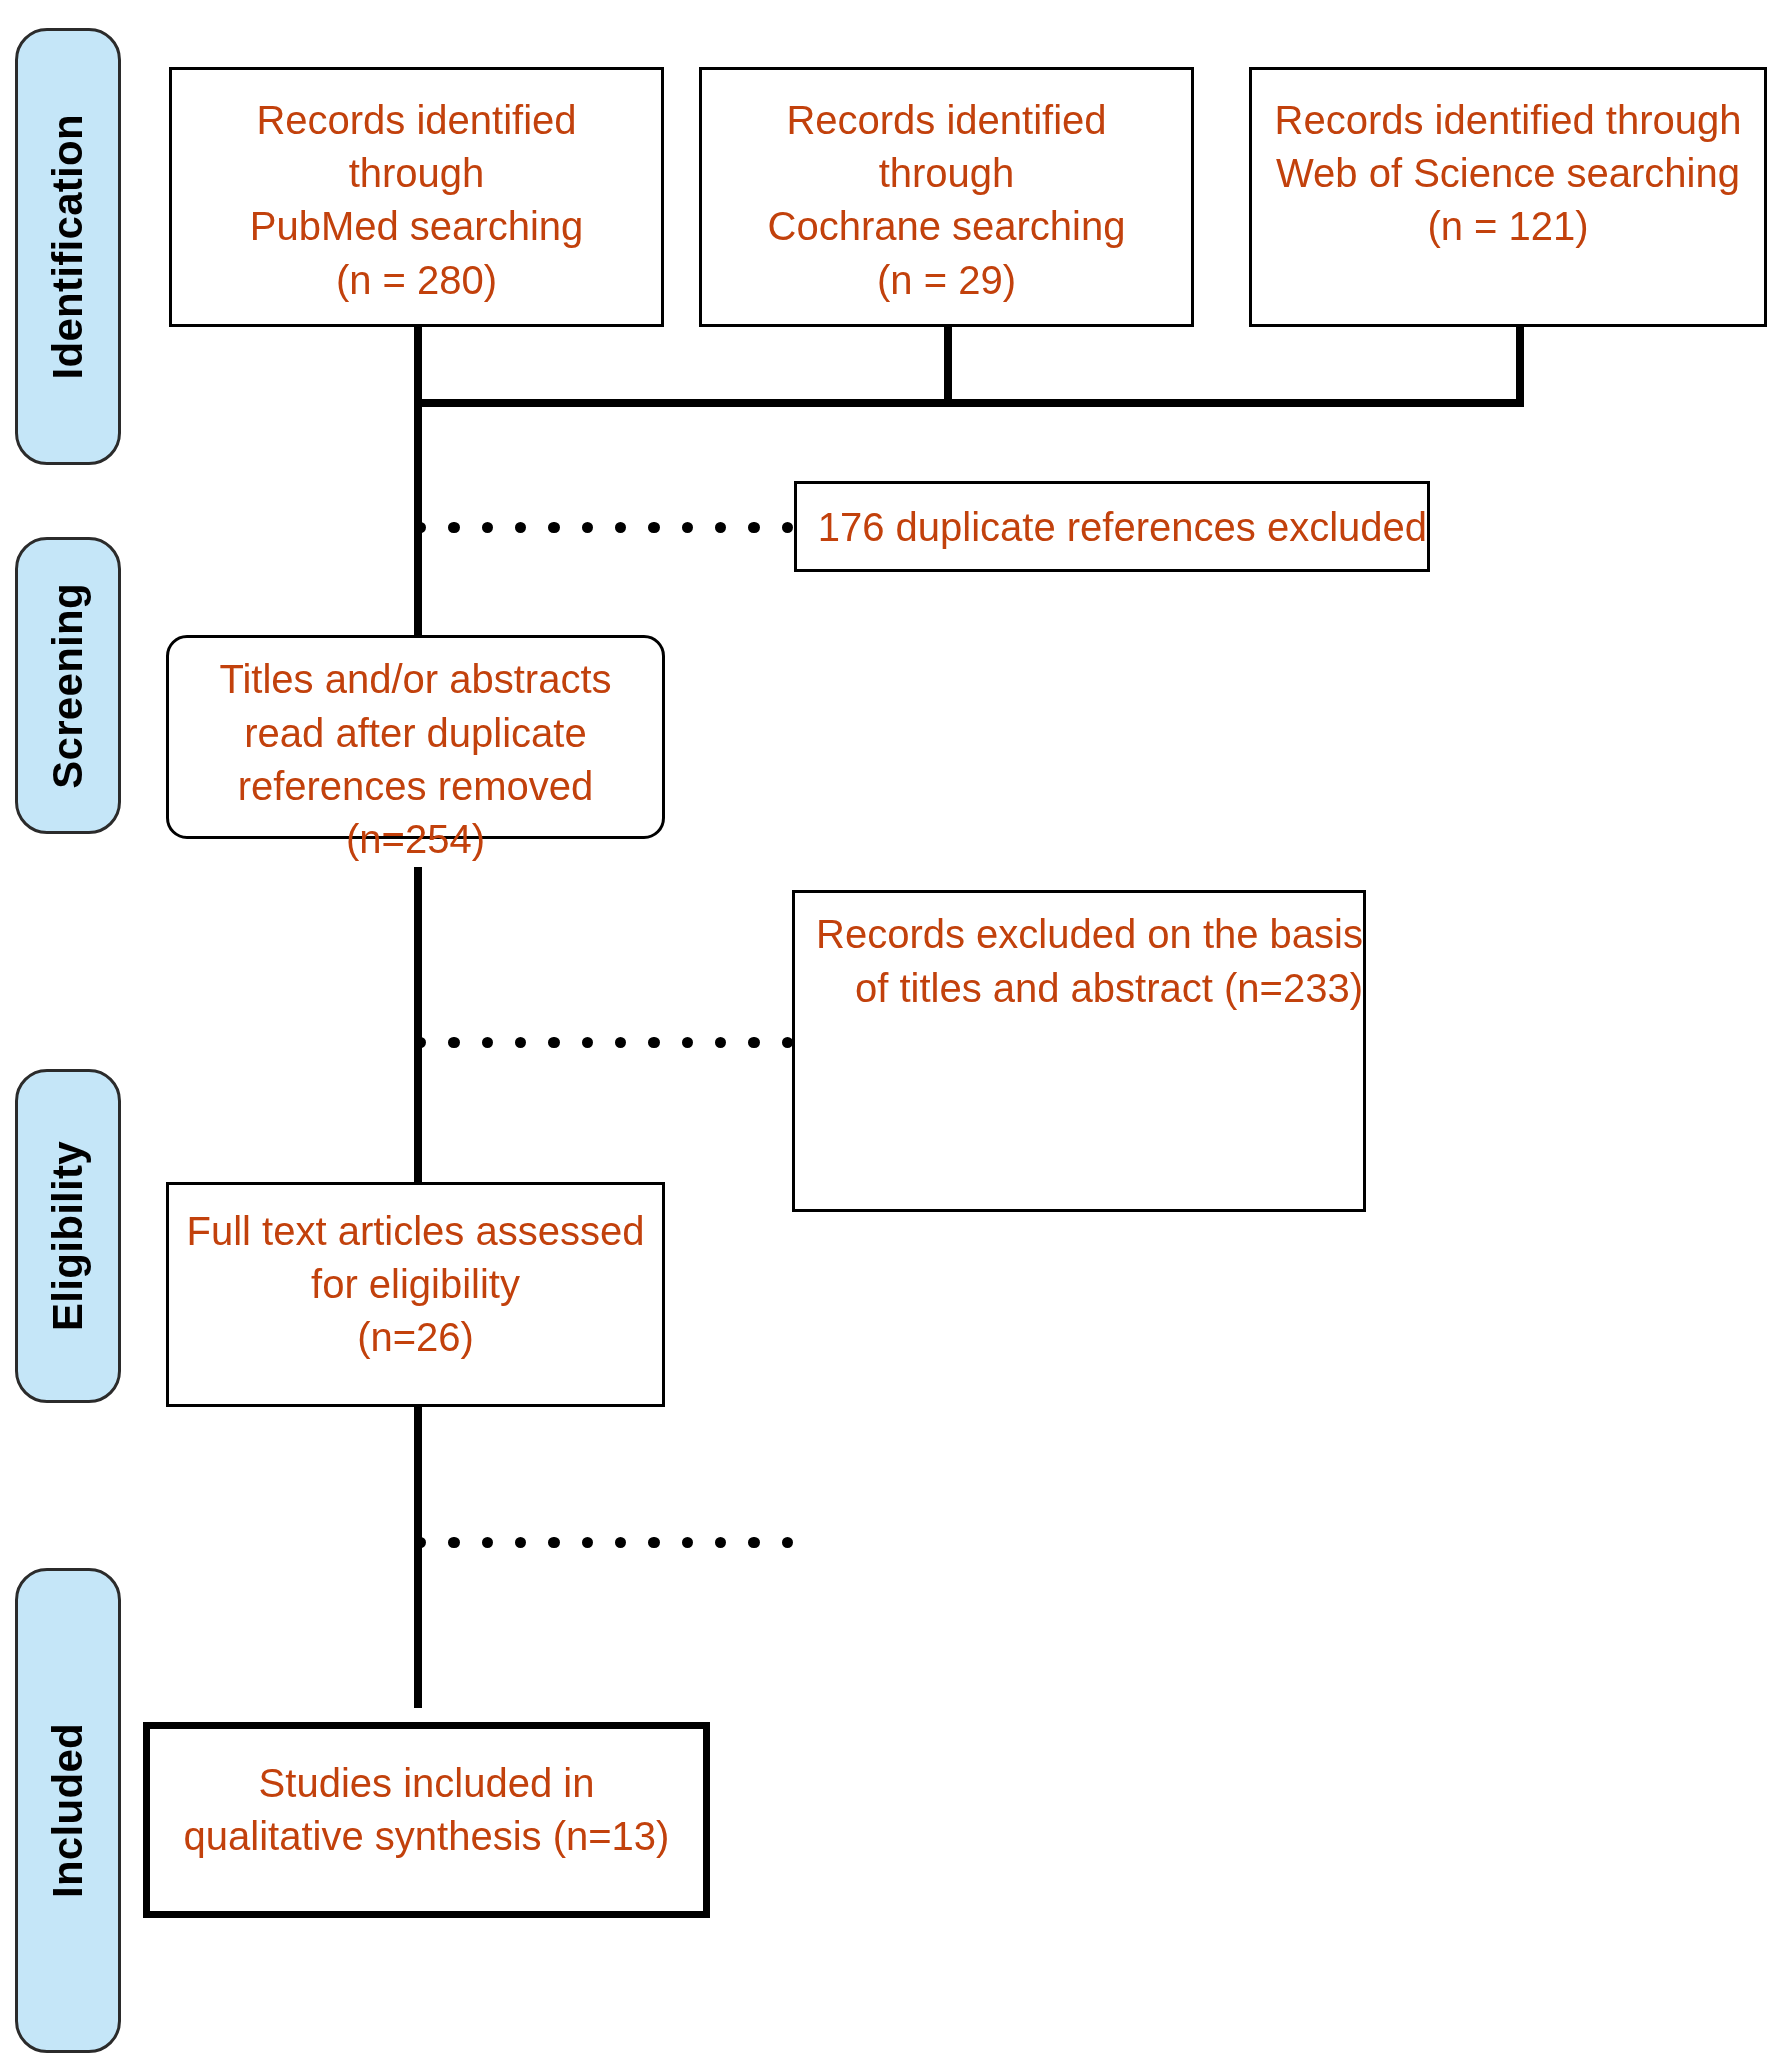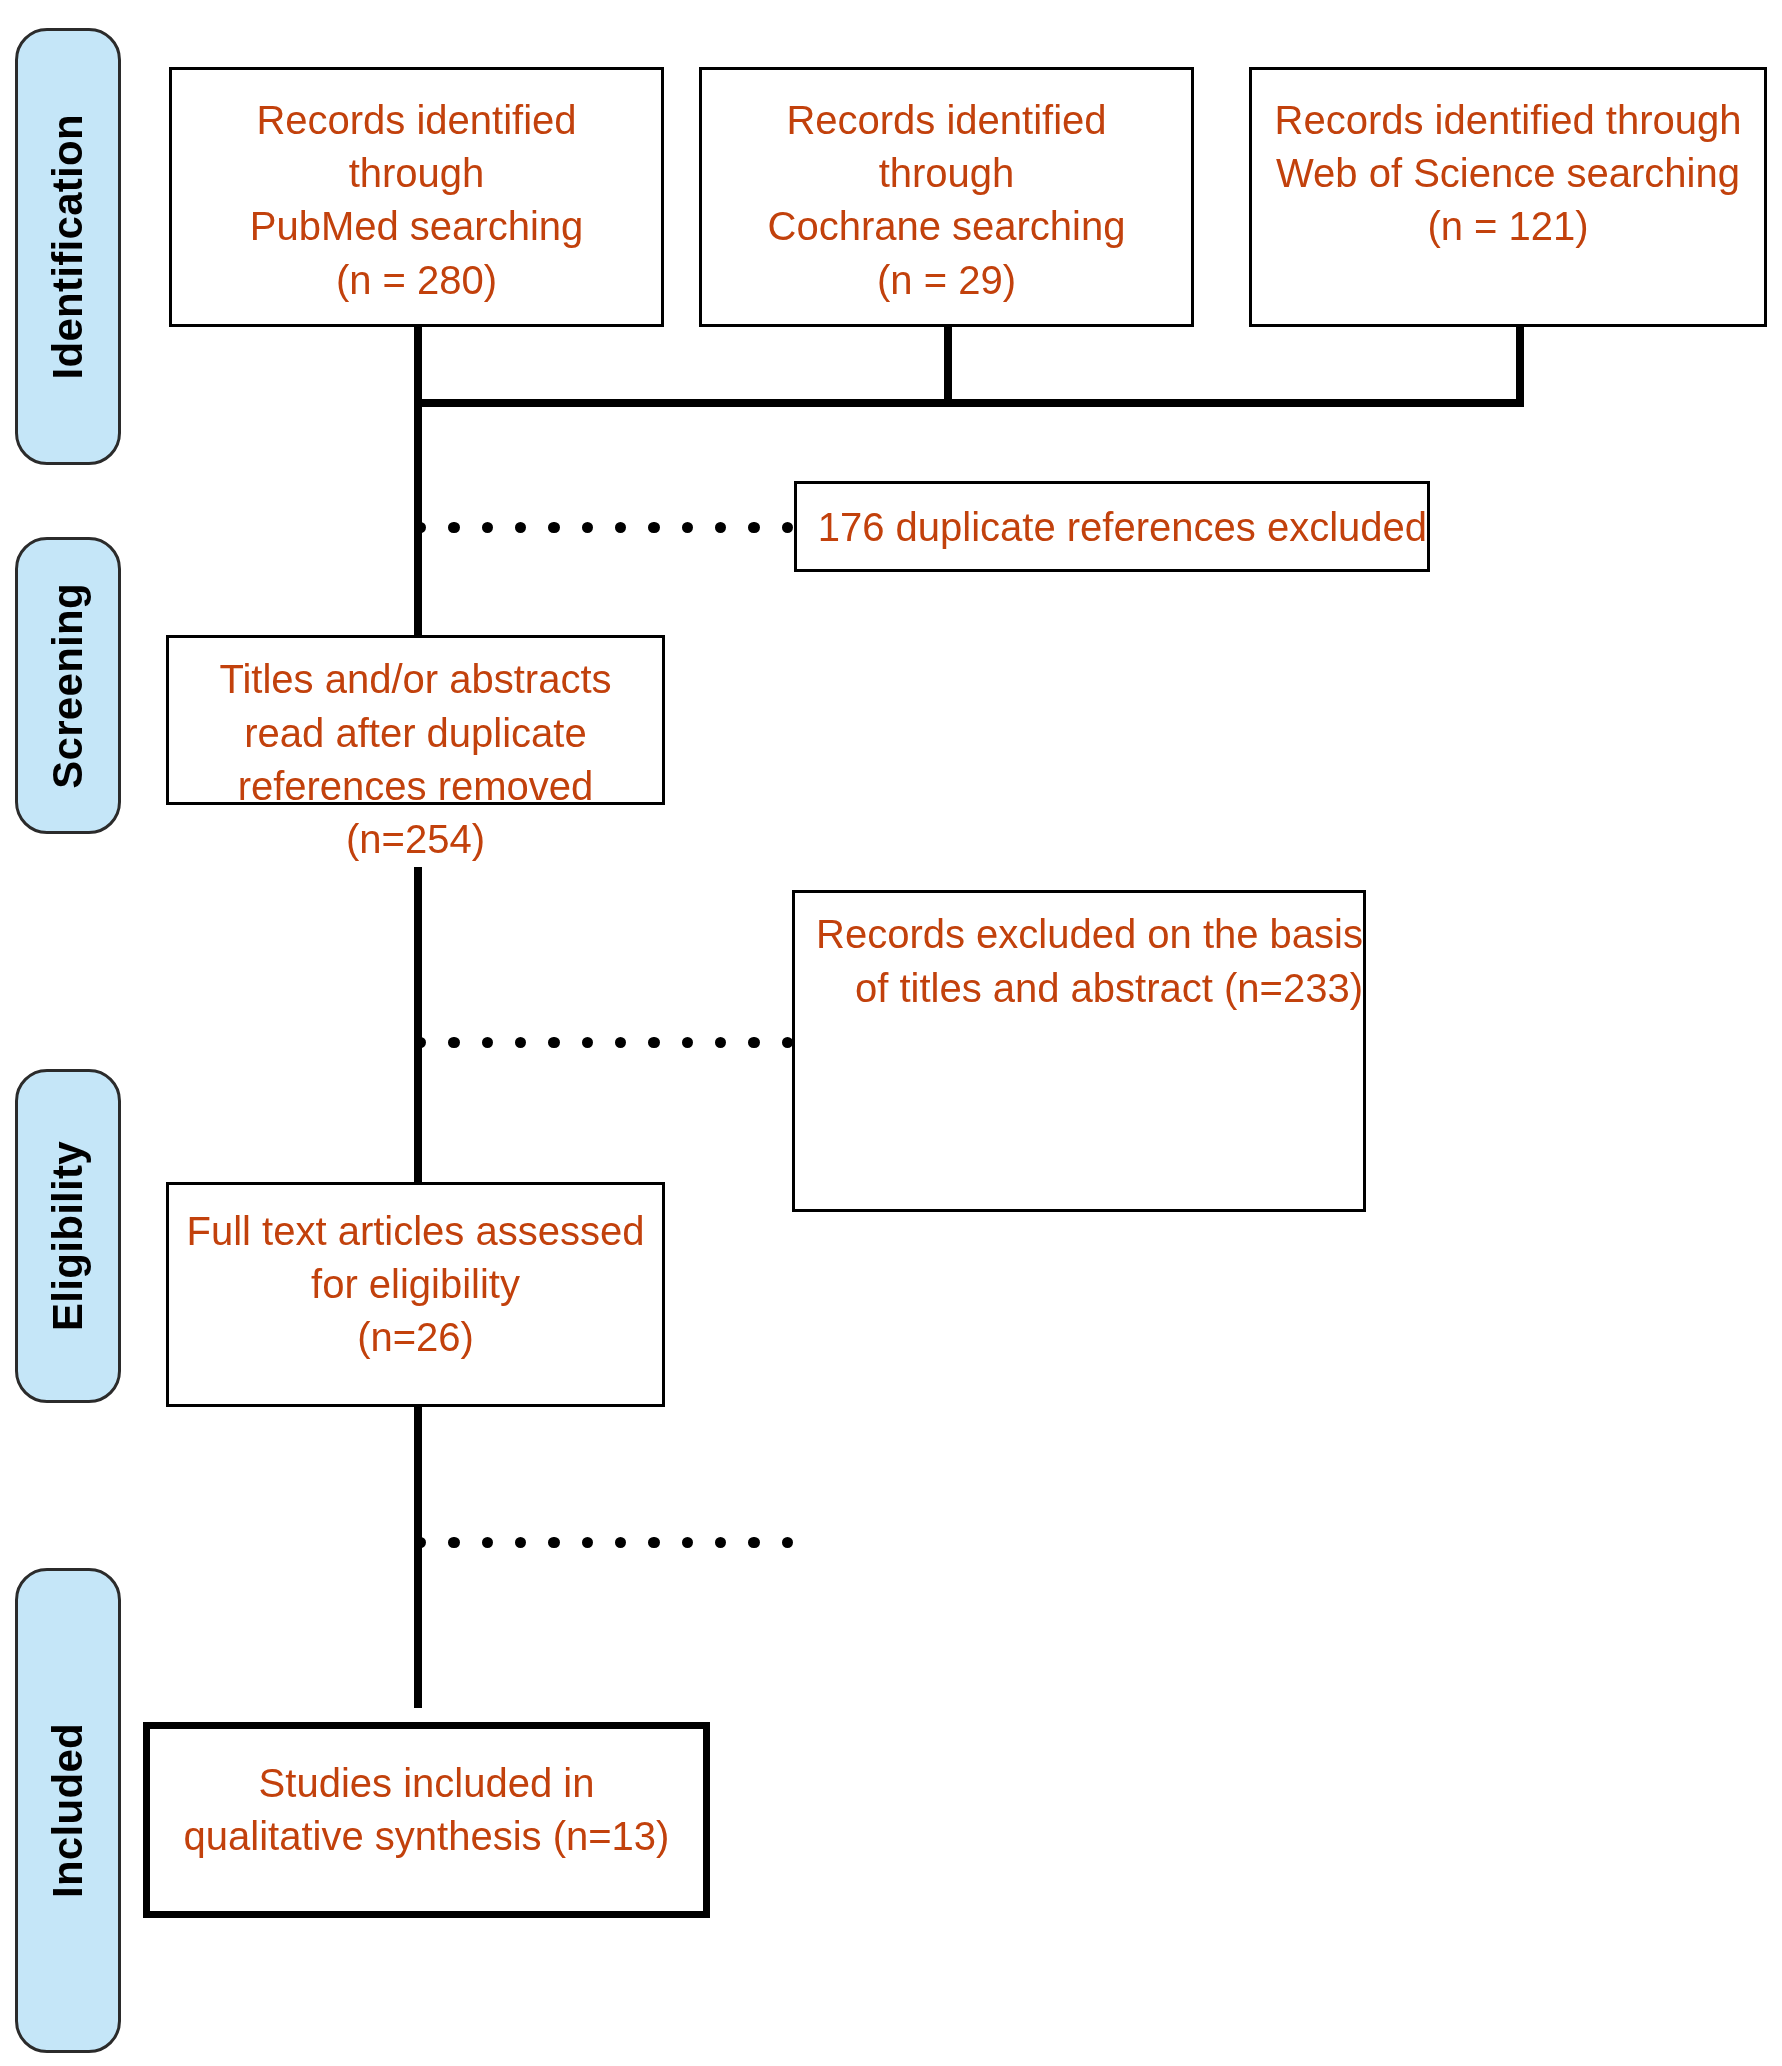--- a/index.html
+++ b/index.html
@@ -190,21 +190,21 @@
   <div class="flow-box" style="left:1249px; top:67px; width:518px; height:260px; padding:24px 9.8px 0 9.8px;">
     <div class="box-text center">Records identified through
 Web of Science searching
 (n = 121)</div>
   </div>
 
   <div class="flow-box" style="left:794px; top:481px; width:636px; height:91px; padding:17px 0 0 18px;">
     <div class="box-text left">176 duplicate references excluded</div>
   </div>
 
-  <div class="flow-box" style="left:166px; top:635px; width:499px; height:170px; padding:15.4px 12.6px 0 12.6px;">
+  <div class="flow-box" style="left:166px; top:635px; width:499px; height:204px; padding:15.4px 12.6px 0 12.6px;border-radius:21px;">
     <div class="box-text center">Titles and/or abstracts
 read after duplicate
 references removed
 (n=254)</div>
   </div>
 
   <div class="flow-box" style="left:792px; top:890px; width:574px; height:322px; padding:15.4px 0 0 18px;">
     <div class="box-text left">Records excluded on the basis
 of titles and abstract (n=233)</div>
   </div>

